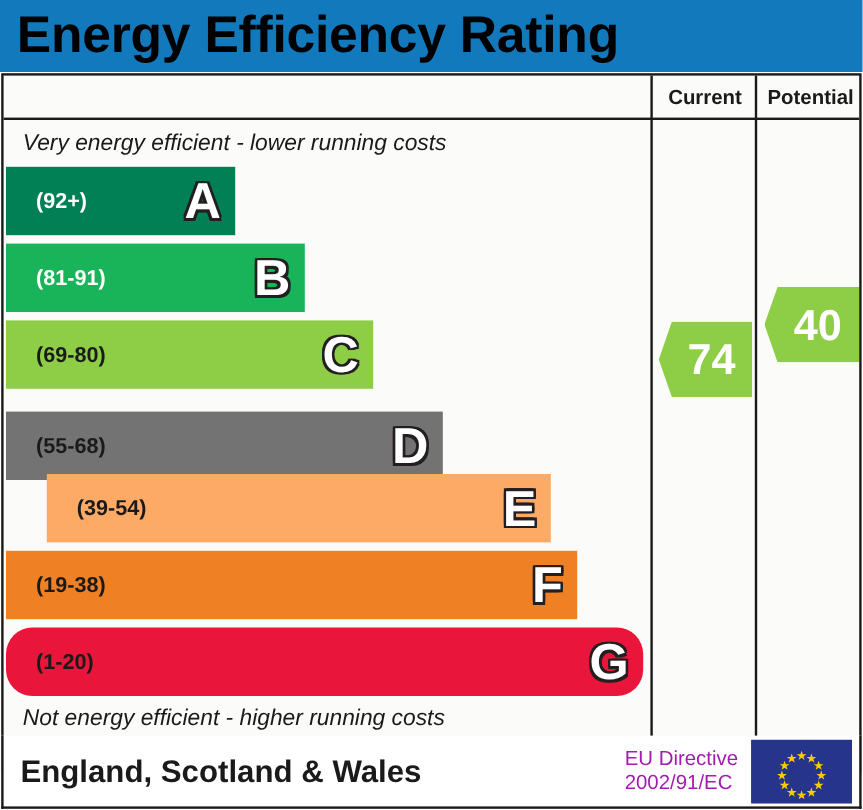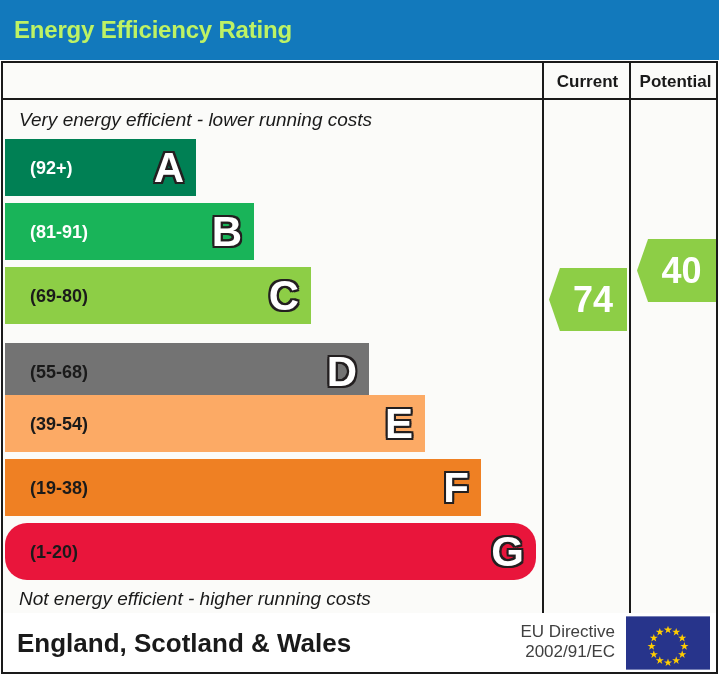--- a/index.html
+++ b/index.html
@@ -27,22 +27,22 @@
     left: 0; top: 0;
     width: 719px;
     height: 60px;
     background: #1279BC;
   }
   .title-text {
     position: absolute;
     left: 14px;
     top: 50%;
     transform: translateY(-50%);
-    color: #bef264;
-    font-size: 24px;
+    color: #000000;
+    font-size: 43px;
     font-weight: bold;
     letter-spacing: -0.2px;
     white-space: nowrap;
   }
 
   
   .frame {
     position: absolute;
     left: 1px;
     top: 61px;
@@ -172,23 +172,23 @@
     font-size: 26px;
     font-weight: bold;
     color: #1a1a1a;
     white-space: nowrap;
   }
   .footer-directive {
     position: absolute;
     right: 101px;
     top: 50%;
     transform: translateY(-50%);
-    text-align: right;
+    text-align: left;
     font-size: 17px;
-    color: #404040;
+    color: #a21caf;
     line-height: 1.22;
   }
   .eu-flag {
     position: absolute;
     right: 6px;
     top: 50%;
     transform: translateY(-50%);
     width: 84px;
     height: 53px;
     background: #27348B;
@@ -229,21 +229,21 @@
     <div class="band" style="top:204px; width:306px; background:#8dce46;">
       <span class="band-range dark-label">(69-80)</span>
       <span class="band-letter">C</span>
     </div>
 
     <div class="band" style="top:280px; width:364px; background:#737373;">
       <span class="band-range dark-label">(55-68)</span>
       <span class="band-letter">D</span>
     </div>
 
-    <div class="band" style="top:332px; width:420px; background:#fcaa65;">
+    <div class="band" style="top:332px; width:420px; background:#fcaa65;margin-left:34px;">
       <span class="band-range dark-label">(39-54)</span>
       <span class="band-letter">E</span>
     </div>
 
     <div class="band" style="top:396px; width:476px; background:#ef8023;">
       <span class="band-range dark-label">(19-38)</span>
       <span class="band-letter">F</span>
     </div>
 
     <div class="band" style="top:460px; width:531px; background:#e9153b;border-radius:22px;">

